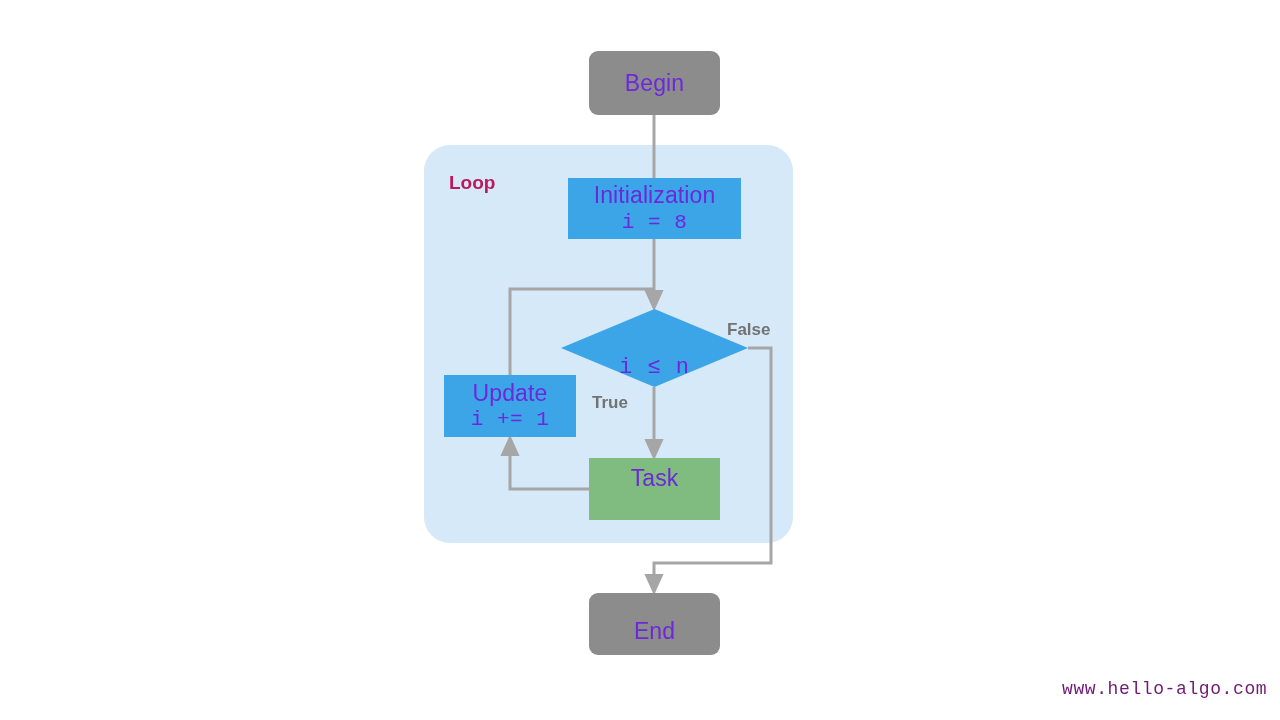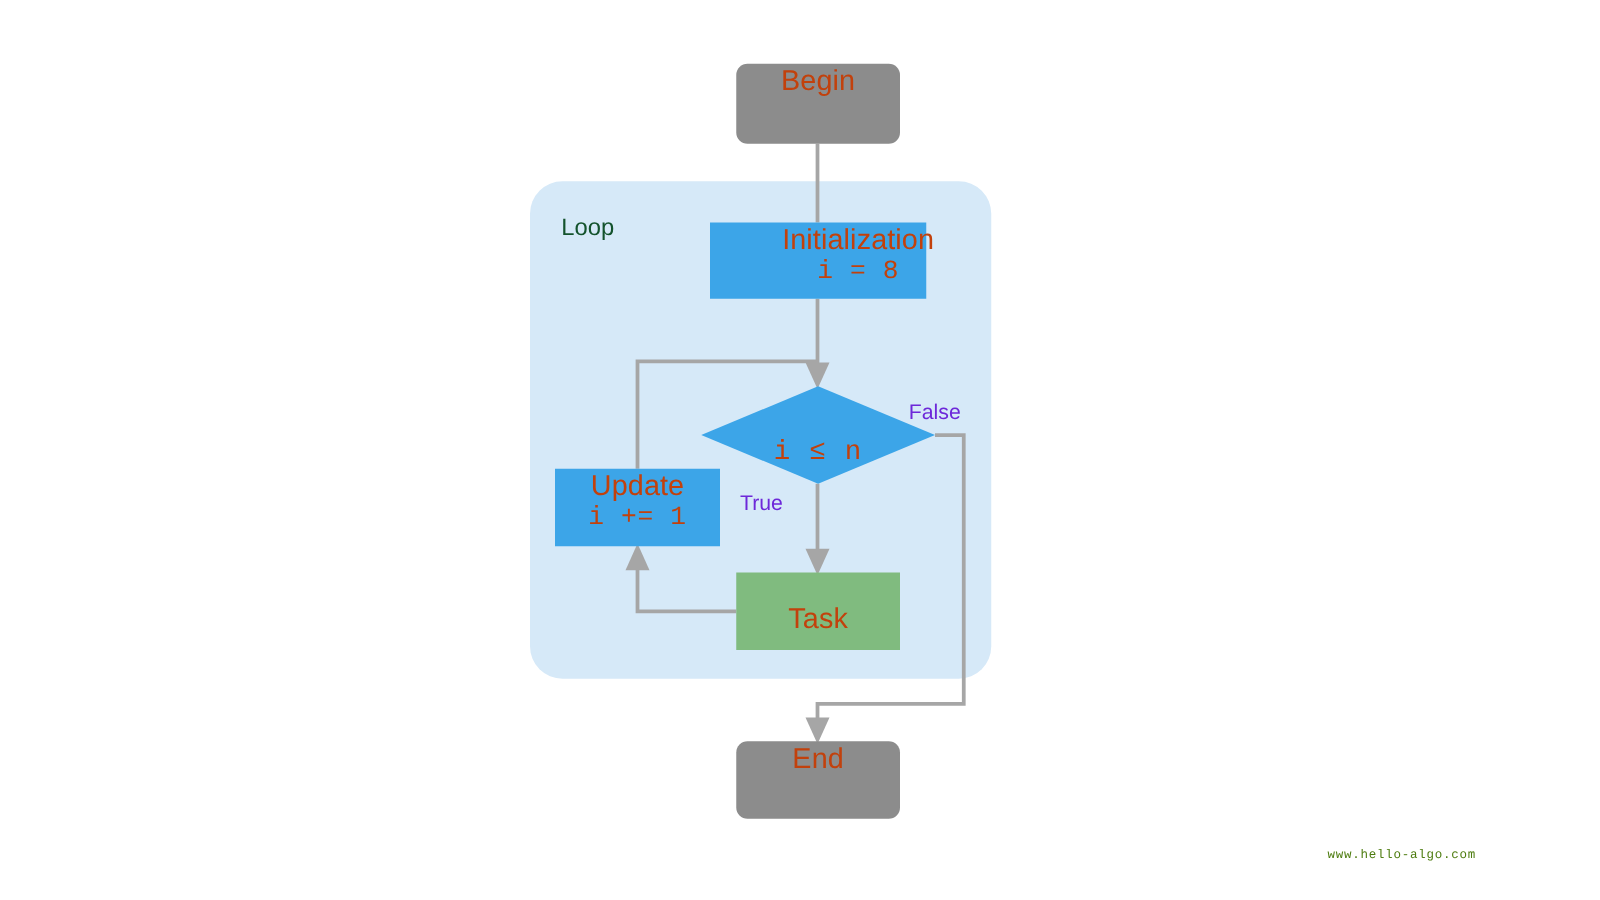--- a/index.html
+++ b/index.html
@@ -25,21 +25,22 @@
     width: 1280px;
     height: 720px;
   }
 
   
   .node-label {
     position: absolute;
     display: flex;
     flex-direction: column;
     align-items: center;
-    color: #c2410c;
+    justify-content: center;
+    color: #6d28d9;
     text-align: center;
     line-height: 1.15;
     pointer-events: none;
     -webkit-font-smoothing: antialiased;
   }
   .title-line {
     font-family: "Liberation Sans", sans-serif;
     font-size: 23px;
     font-weight: 400;
     letter-spacing: 0.1px;
@@ -56,37 +57,37 @@
     font-size: 22px;
     letter-spacing: 1px;
     margin-top: 40px;
   }
 
   
   .edge-label {
     position: absolute;
     font-family: "Liberation Sans", sans-serif;
     font-size: 17px;
-    font-weight: normal;
-    color: #6d28d9;
+    font-weight: bold;
+    color: #737373;
     white-space: nowrap;
   }
   .group-label {
     position: absolute;
     font-family: "Liberation Sans", sans-serif;
     font-size: 19px;
-    font-weight: normal;
-    color: #14532d;
+    font-weight: bold;
+    color: #be185d;
     white-space: nowrap;
   }
   .watermark {
     position: absolute;
     font-family: "Liberation Mono", monospace;
-    font-size: 10px;
-    color: #4d7c0f;
+    font-size: 18px;
+    color: #701a75;
     letter-spacing: 0.6px;
     white-space: nowrap;
   }
 </style>
 </head>
 <body style="background: rgb(255, 255, 255);">
 
 <div id="canvas">
 
   <svg id="flow-svg" viewBox="0 0 1280 720" xmlns="http://www.w3.org/2000/svg">
@@ -118,35 +119,35 @@
       <rect id="shape-end" x="589" y="593" width="131" height="62" rx="9" ry="9" fill="#8c8c8c"></rect>
     </g>
   </svg>
 
   <div class="group-label" style="left:449px; top:172px;">Loop</div>
 
   <div class="node-label" style="left:589px; top:51px; width:131px; height:64px;">
     <span class="title-line">Begin</span>
   </div>
 
-  <div class="node-label" style="left:568px; top:178px; width:173px; height:61px;padding-left:32px;">
+  <div class="node-label" style="left:568px; top:178px; width:173px; height:61px;">
     <span class="title-line">Initialization</span>
     <span class="code-line">i = 8</span>
   </div>
 
   <div class="node-label" style="left:561px; top:309px; width:187px; height:78px;">
     <span class="diamond-code">i ≤ n</span>
   </div>
 
   <div class="node-label" style="left:444px; top:375px; width:132px; height:62px;">
     <span class="title-line">Update</span>
     <span class="code-line">i += 1</span>
   </div>
 
-  <div class="node-label" style="left:589px; top:481px; width:131px; height:62px;">
+  <div class="node-label" style="left:589px; top:447px; width:131px; height:62px;">
     <span class="title-line">Task</span>
   </div>
 
   <div class="node-label" style="left:589px; top:593px; width:131px; height:76px;">
     <span class="title-line">End</span>
   </div>
 
   <div class="edge-label" style="left:592px; top:393px;">True</div>
   <div class="edge-label" style="left:727px; top:320px;">False</div>
 

